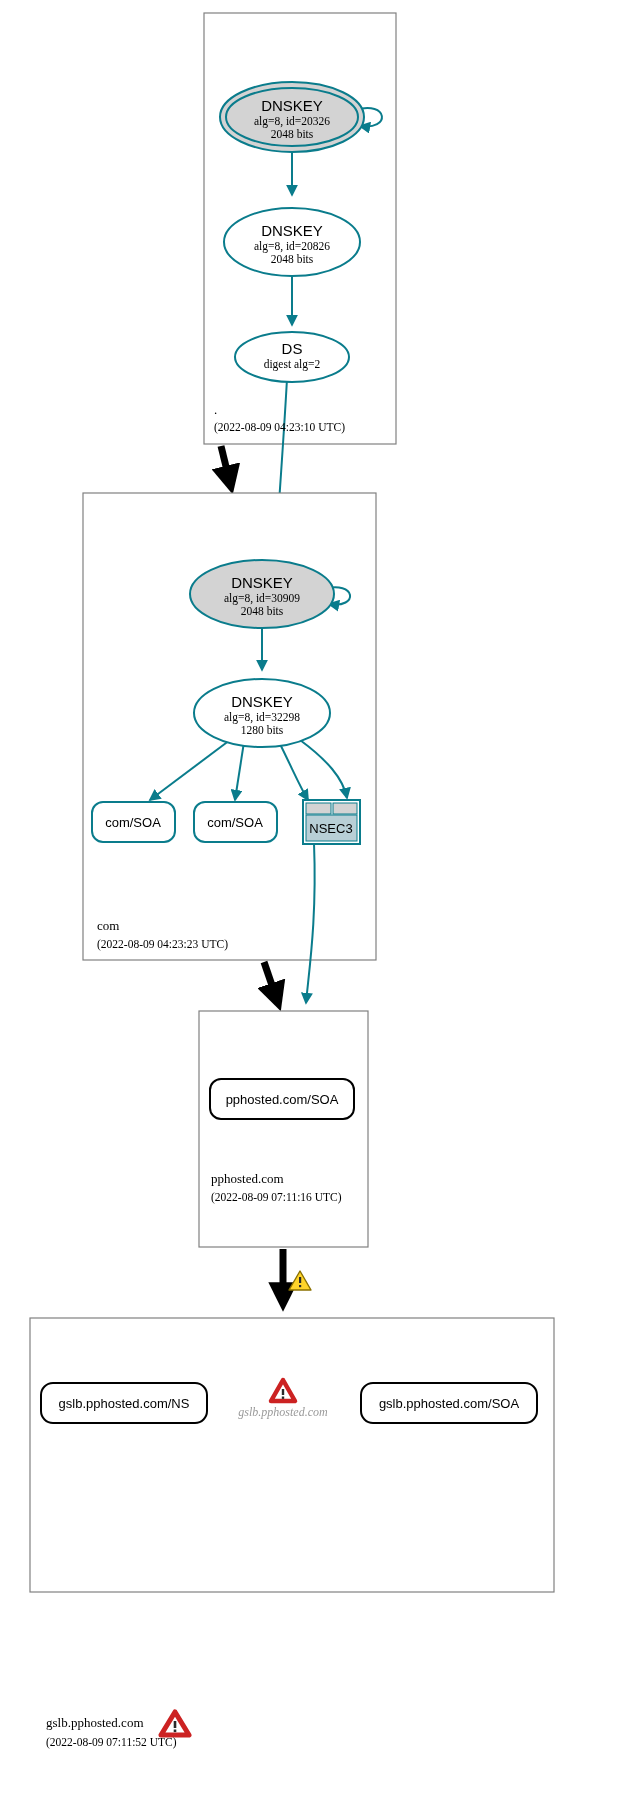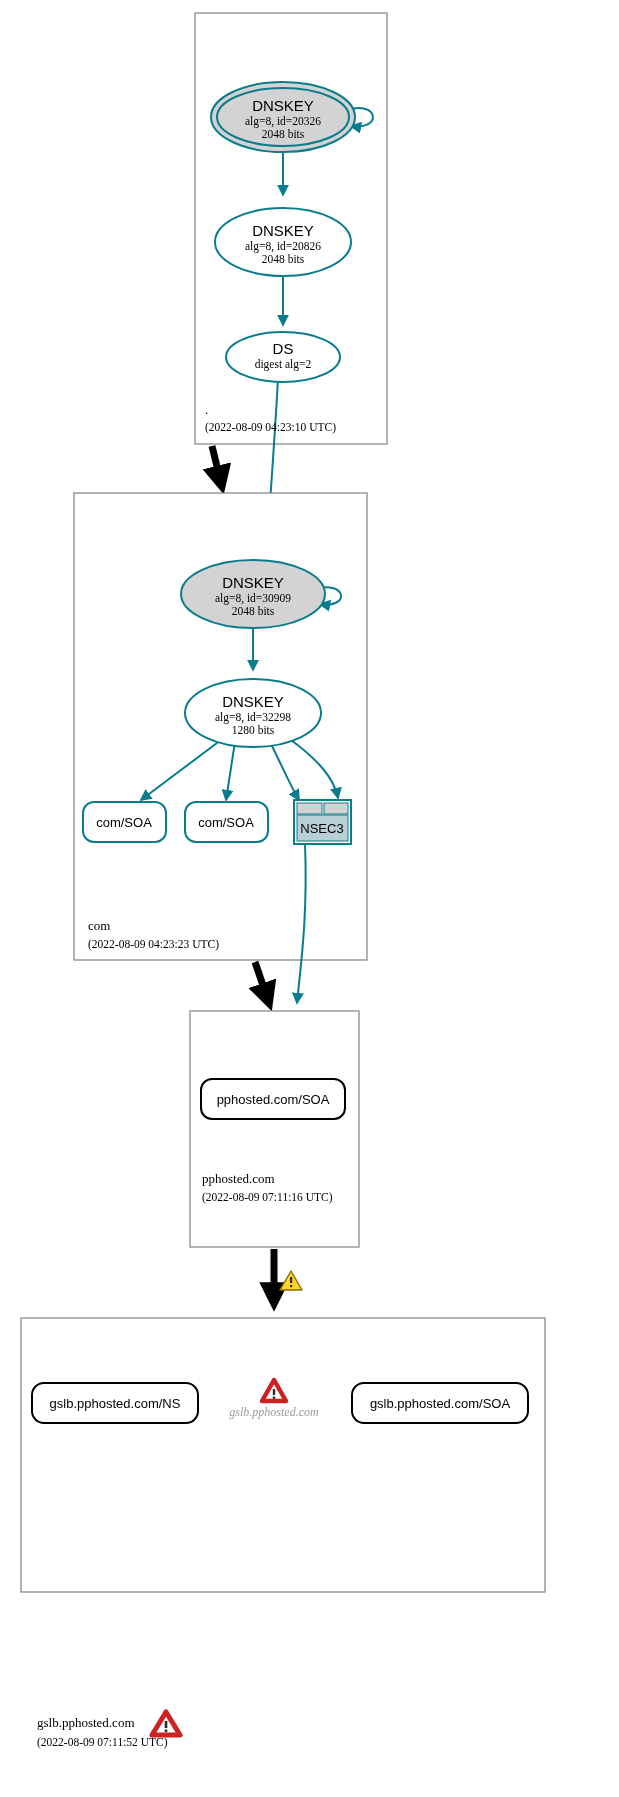--- a/index.html
+++ b/index.html
@@ -1,21 +1,21 @@
 <!DOCTYPE html>
 <html><head>
 <meta charset="utf-8">
 <title>DNSViz Authentication Chain</title>
 <style>
   html,body{margin:0;padding:0;background:#ffffff;}
   body{
     font-family:"Liberation Sans", sans-serif;
     width:619px; height:1797px; position:relative; overflow:hidden;
   }
-  #stage{position:absolute; left:8px; top:0; width:538px; height:1797px;}
+  #stage{position:absolute; left:17px; top:0; width:538px; height:1797px;}
   svg#diagram{position:absolute; left:0; top:0; width:619px; height:1797px;}
 
   
   .zone-box{fill:#ffffff; stroke:#808080; stroke-width:1.2;}
 
   
   .dnskey-ell{stroke:#0a7c8c; stroke-width:2; }
   .dnskey-ksk{fill:#d3d3d3;}
   .dnskey-zsk{fill:#ffffff;}
   .ds-ell{fill:#ffffff; stroke:#0a7c8c; stroke-width:2;}

